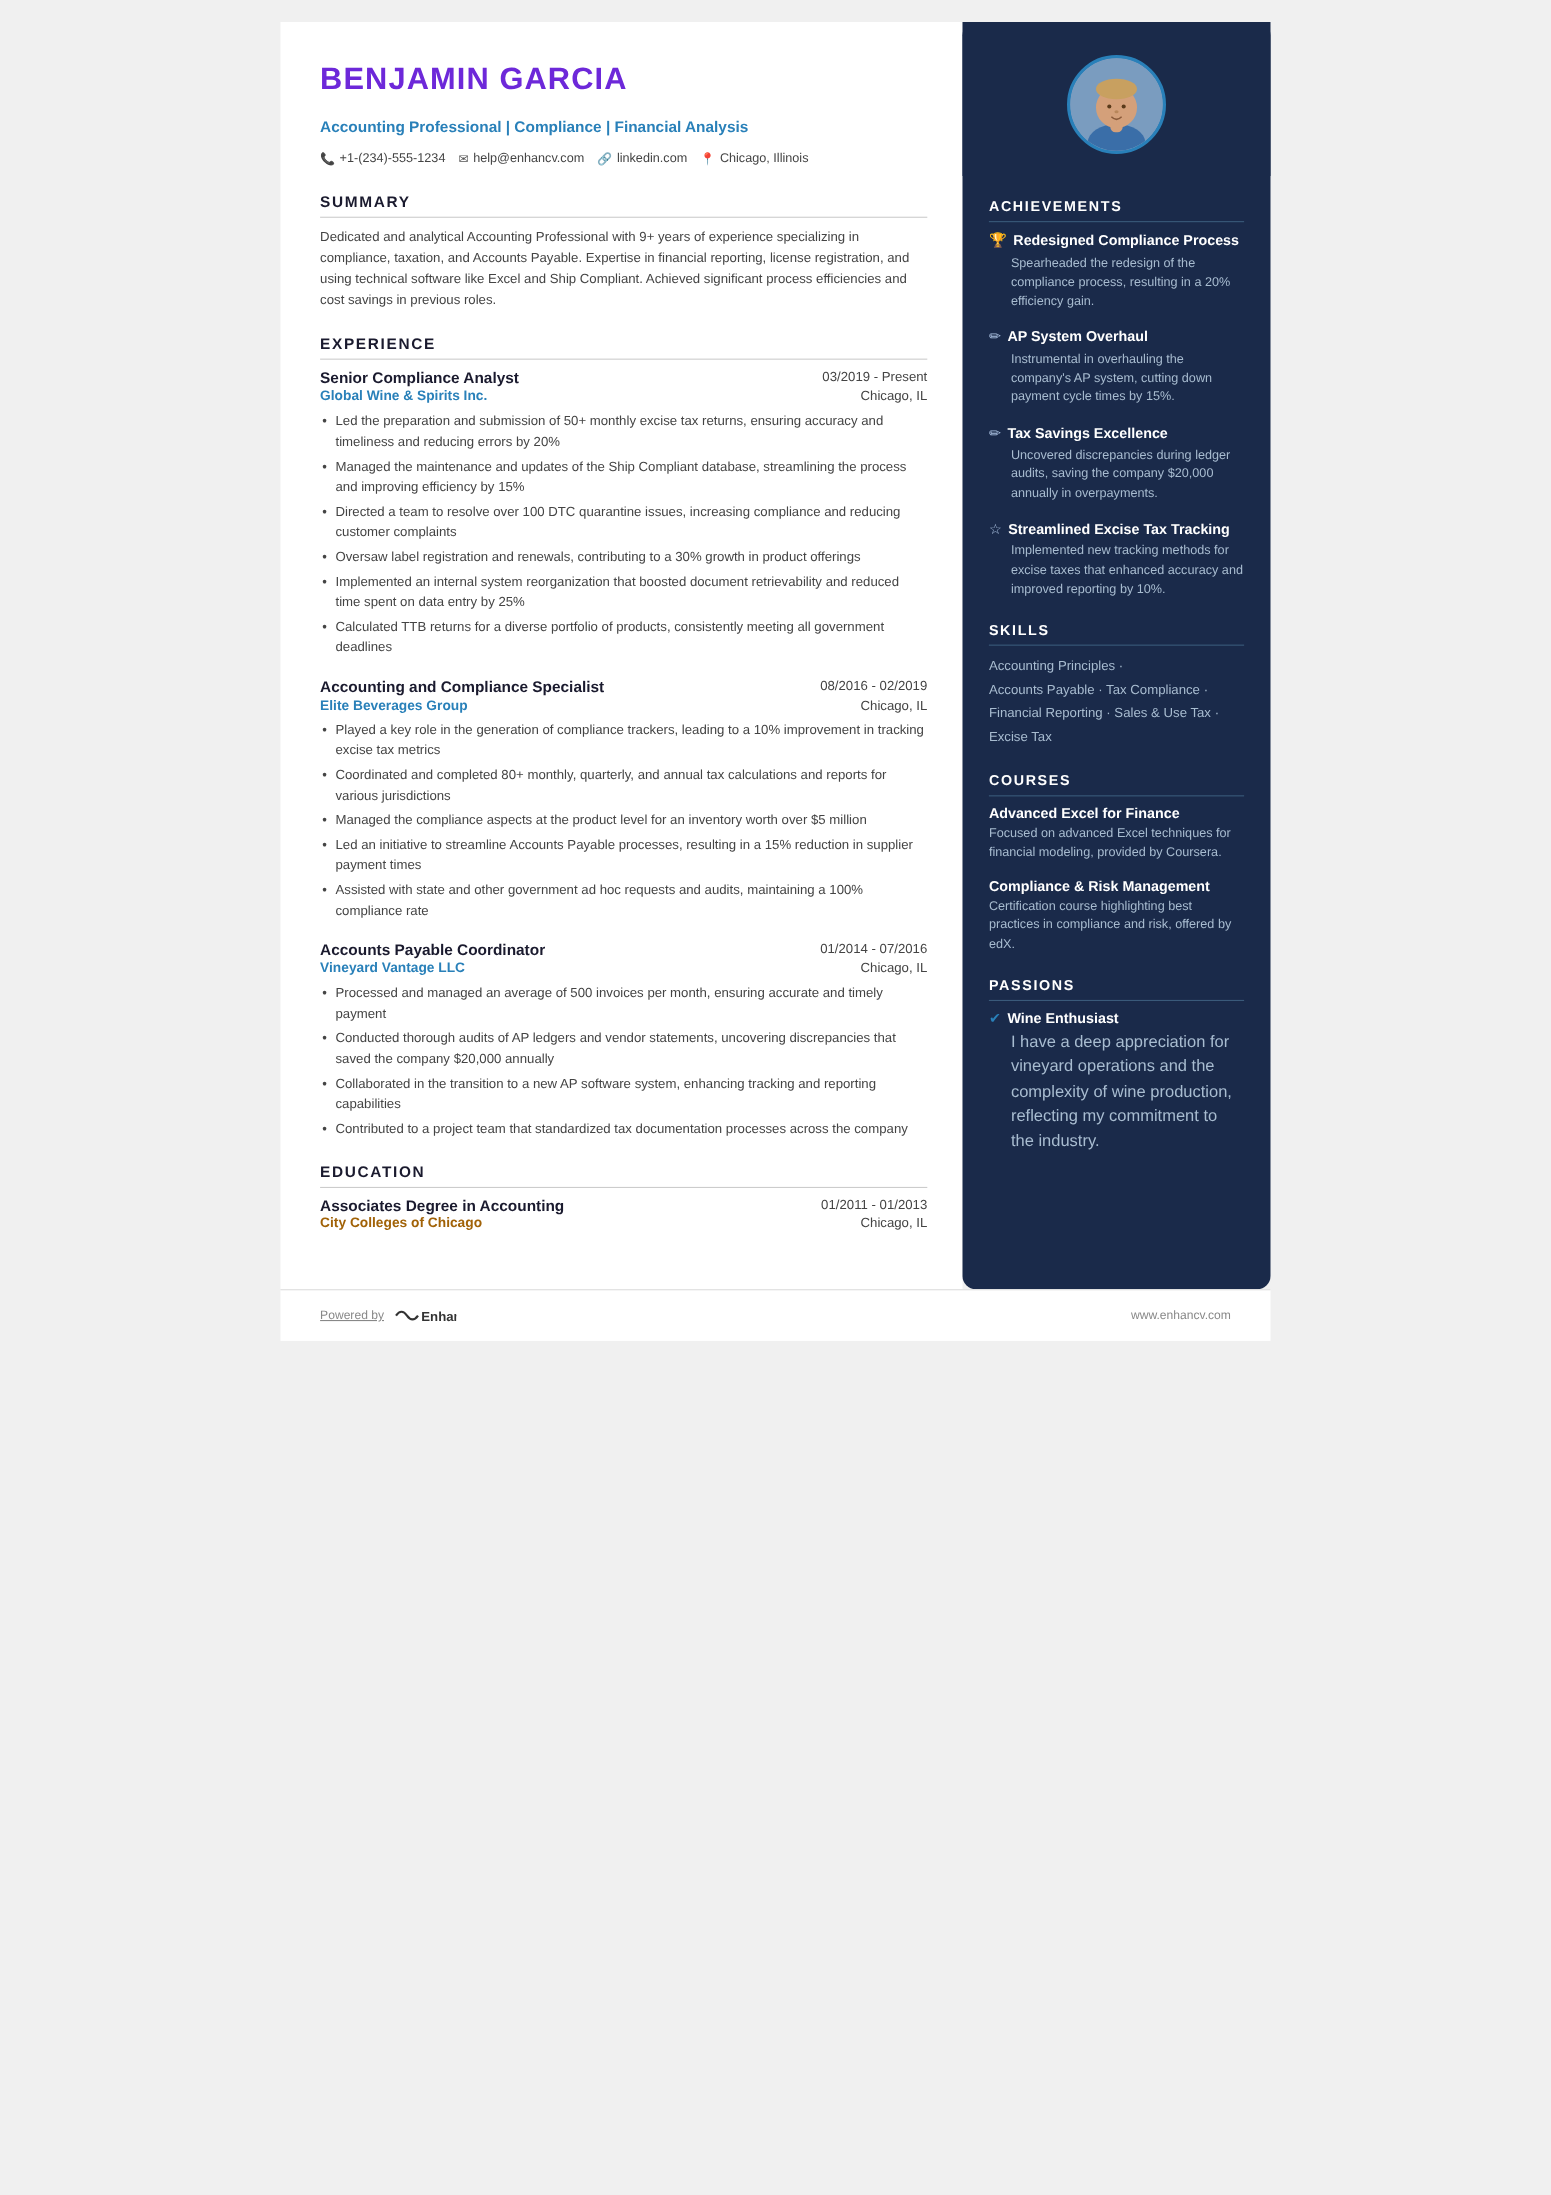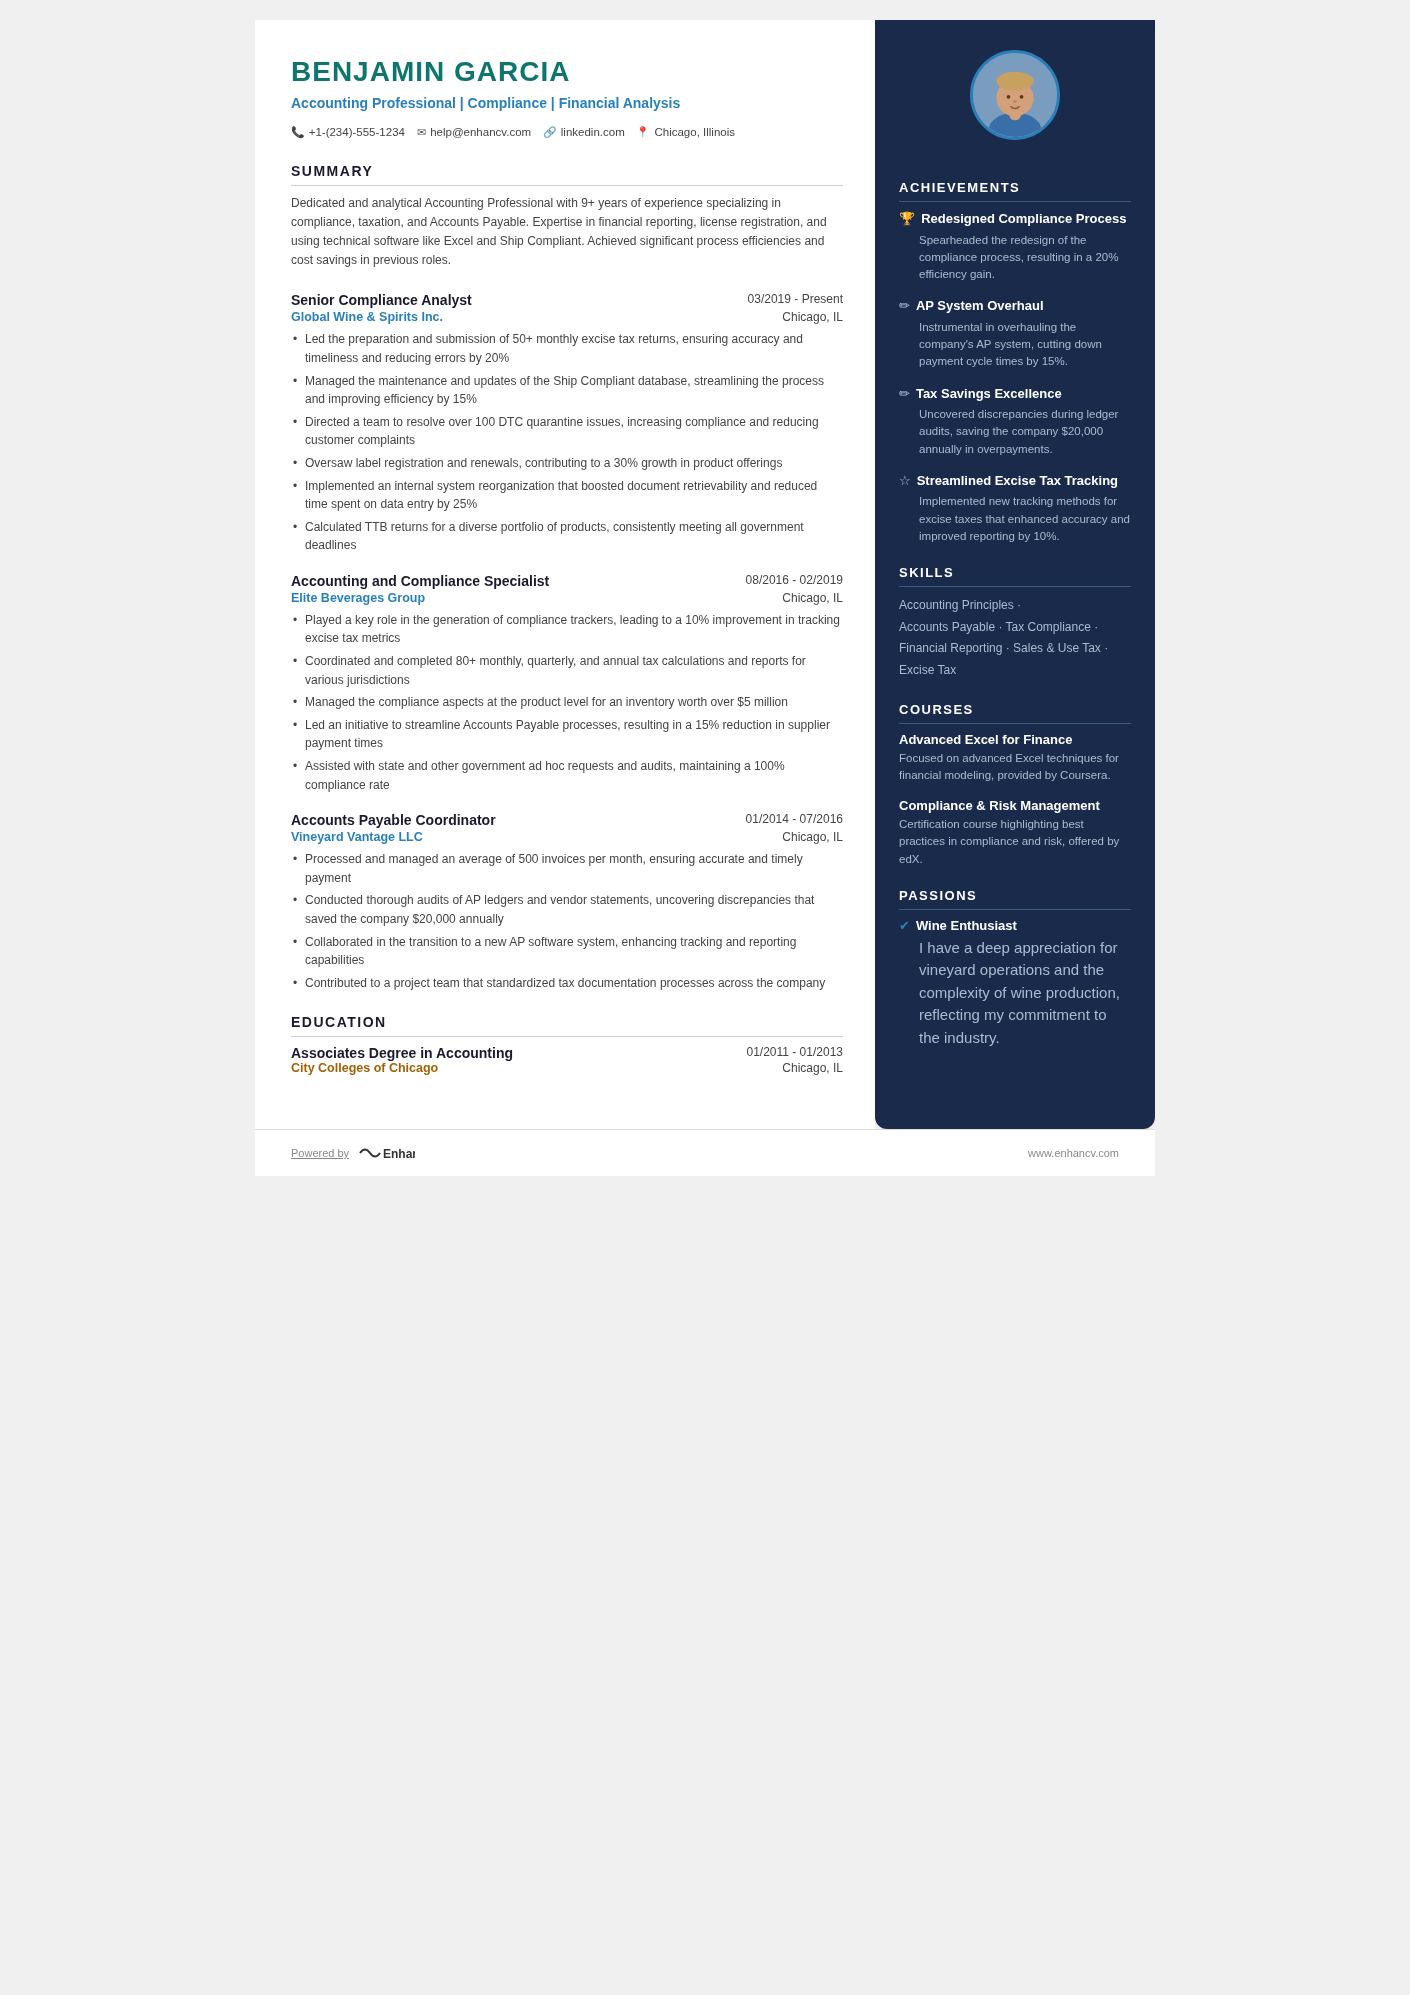--- a/index.html
+++ b/index.html
@@ -14,24 +14,24 @@
     }
     
     .left-col {
       flex: 1;
       padding: 36px 32px 32px 36px;
       background: #fff;
     }
     .header-name {
       font-size: 28px;
       font-weight: 900;
-      color: #0f766e;
+      color: #6d28d9;
       text-transform: uppercase;
       letter-spacing: 1px;
-      margin-bottom: 6px;
+      margin-bottom: 18px;
     }
     .header-title {
       font-size: 14px;
       color: #2980b9;
       font-weight: 600;
       margin-bottom: 12px;
       line-height: 1.4;
     }
     .contact-row {
       display: flex;
@@ -323,20 +323,21 @@
           <span>Chicago, Illinois</span>
         </div>
       </div>
 
       <div class="section">
         <div class="section-title">SUMMARY</div>
         <div class="summary-text">Dedicated and analytical Accounting Professional with 9+ years of experience specializing in compliance, taxation, and Accounts Payable. Expertise in financial reporting, license registration, and using technical software like Excel and Ship Compliant. Achieved significant process efficiencies and cost savings in previous roles.</div>
       </div>
 
       <div class="section">
+        <div class="section-title">EXPERIENCE</div>
 
         <div class="job-entry">
           <div class="job-header">
             <span class="job-title">Senior Compliance Analyst</span>
             <span class="job-dates">03/2019 - Present</span>
           </div>
           <div class="job-company-row">
             <span class="job-company">Global Wine &amp; Spirits Inc.</span>
             <span class="job-location">Chicago, IL</span>
           </div>

